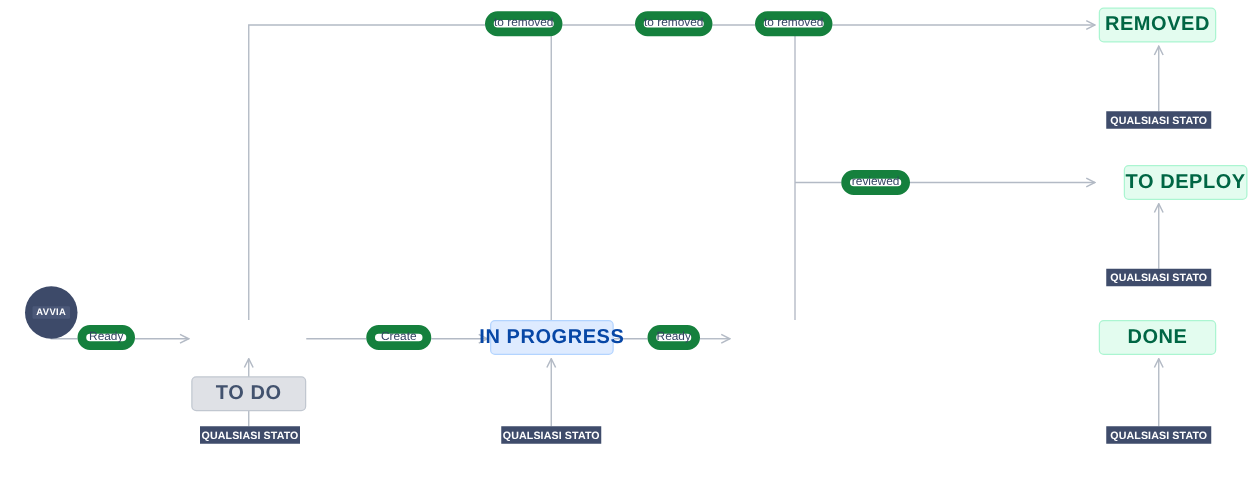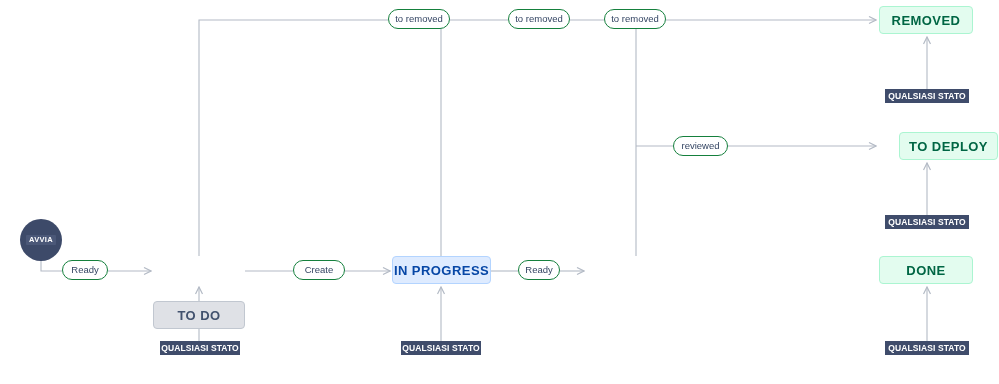--- a/index.html
+++ b/index.html
@@ -9,42 +9,42 @@
     -webkit-font-smoothing:antialiased;
   }
   #canvas{position:absolute;inset:0;width:999px;height:384px;}
   svg.edges{position:absolute;left:0;top:0;width:999px;height:384px;pointer-events:none;}
 
   
   .node{
     position:absolute;box-sizing:border-box;
     display:flex;align-items:center;justify-content:center;
     border-radius:4px;border:1px solid transparent;
-    font-size:13px;font-weight:bold;letter-spacing:.45px;
+    font-size:16px;font-weight:bold;letter-spacing:.45px;
     text-align:center;line-height:1;white-space:nowrap;
   }
   .node.grey{background:#dfe1e6;border-color:#c1c7d0;color:#42526e;}
   .node.blue{background:#deebff;border-color:#b3d4ff;color:#0747a6;}
   .node.green{background:#e3fcef;border-color:#abf5d1;color:#006644;}
 
   
   .start-circle{
     position:absolute;width:42px;height:42px;border-radius:50%;
     background:#3d4a69;display:flex;align-items:center;justify-content:center;
   }
   .start-label{
     font-size:7.5px;font-weight:bold;color:#ffffff;letter-spacing:.3px;
     background:#4b5878;padding:1px 3px;border-radius:1px;line-height:1;
   }
 
   
   .pill{
     position:absolute;box-sizing:border-box;height:20px;
     display:flex;align-items:center;justify-content:center;
-    background:#ffffff;border:1px solid #15803d;border-radius:10px;
+    background:#ffffff;border:7px solid #15803d;border-radius:10px;
     font-size:9.5px;color:#344563;white-space:nowrap;line-height:1;
     padding:0 7px;
   }
 
   
   .anybadge{
     position:absolute;box-sizing:border-box;height:14px;
     display:flex;align-items:center;justify-content:center;
     background:#3f4c6b;color:#ffffff;
     font-size:8.5px;font-weight:bold;letter-spacing:.1px;
@@ -96,21 +96,21 @@
       <path d="M728,146 L876,146" marker-end="url(#ah)"></path>
 
       <path d="M199,341 L199,287" marker-end="url(#ahu)"></path>
       <path d="M441,341 L441,287" marker-end="url(#ahu)"></path>
       <path d="M927,89  L927,37" marker-end="url(#ahu)"></path>
       <path d="M927,215 L927,163" marker-end="url(#ahu)"></path>
       <path d="M927,341 L927,287" marker-end="url(#ahu)"></path>
     </g>
   </svg>
 
-  <div class="start-circle" style="left:20px;top:219px;">
+  <div class="start-circle" style="left:20px;top:229px;">
     <span class="start-label">AVVIA</span>
   </div>
 
   <div class="node grey" style="left:153px;top:256px;width:92px;height:28px;margin-top:45px;">
     <span>TO DO</span>
   </div>
   <div class="node blue" style="left:392px;top:256px;width:99px;height:28px;">
     <span>IN PROGRESS</span>
   </div>
   <div class="node green" style="left:879px;top:6px;width:94px;height:28px;">

